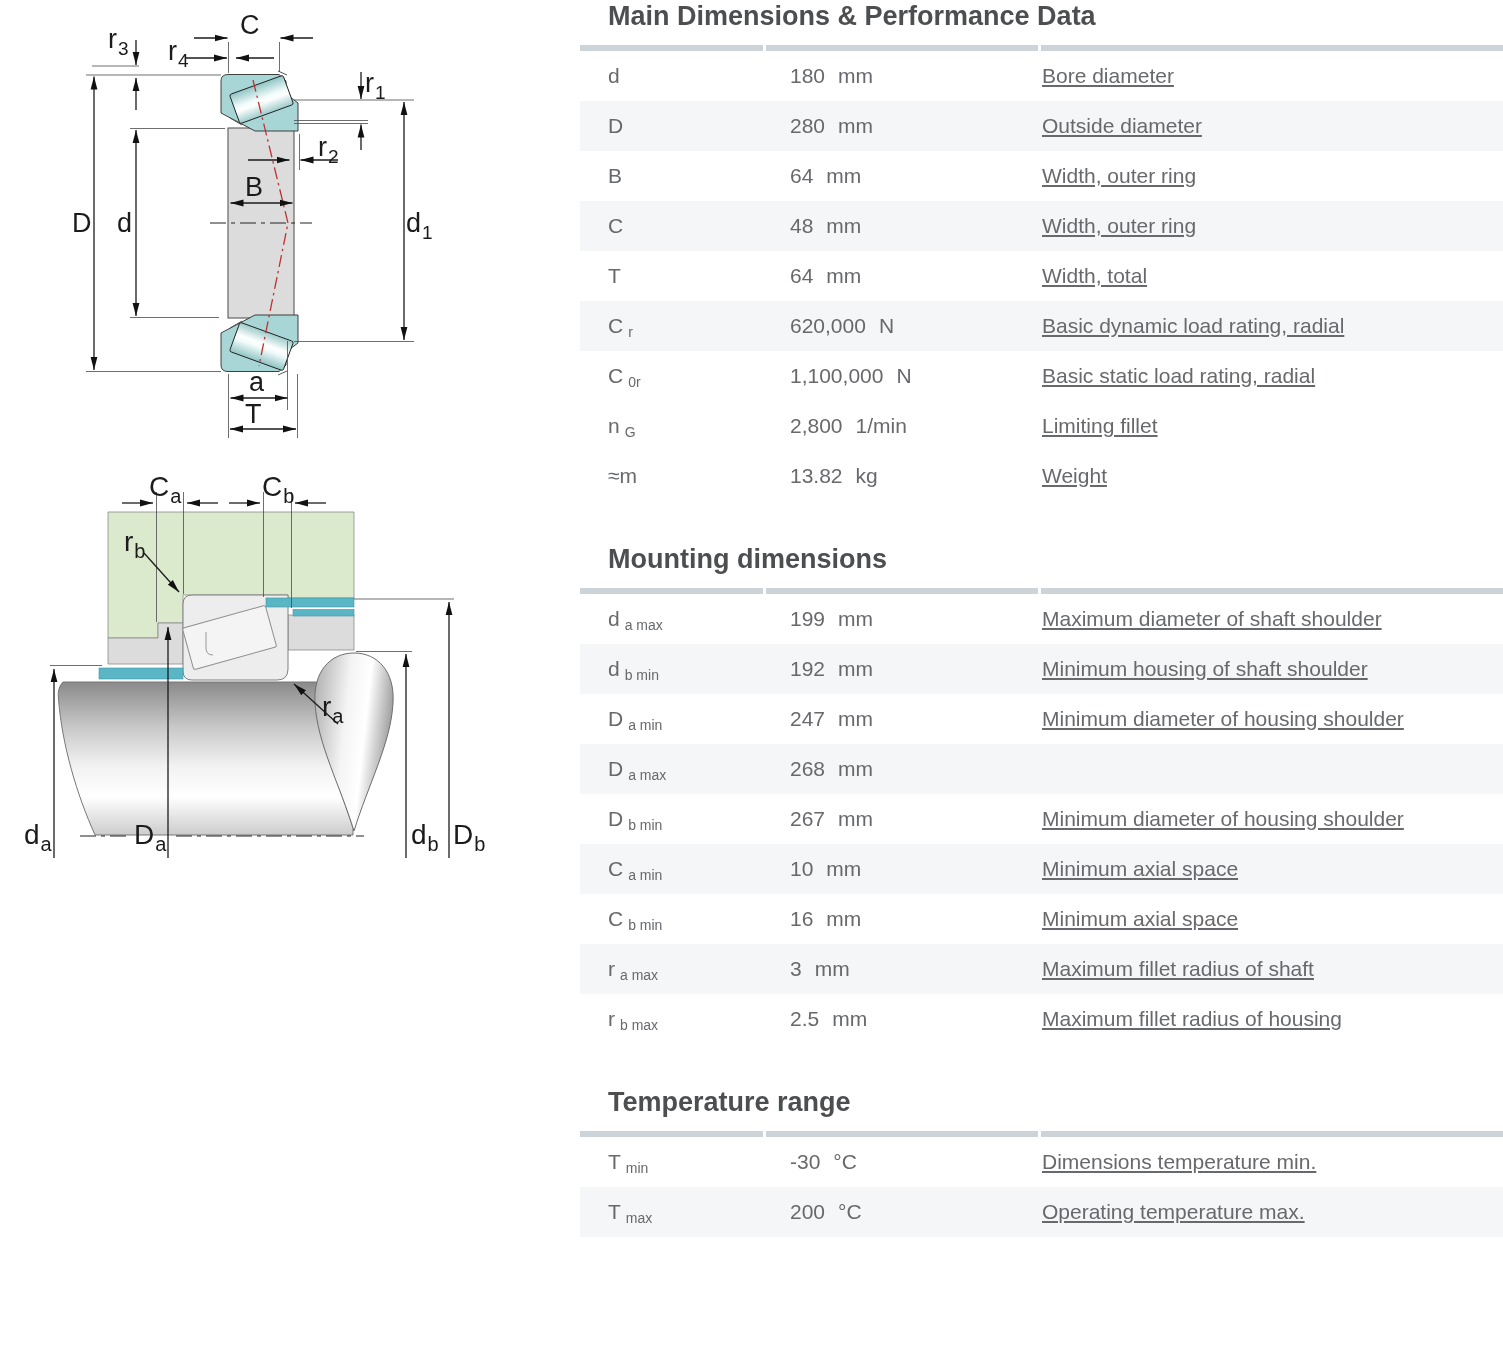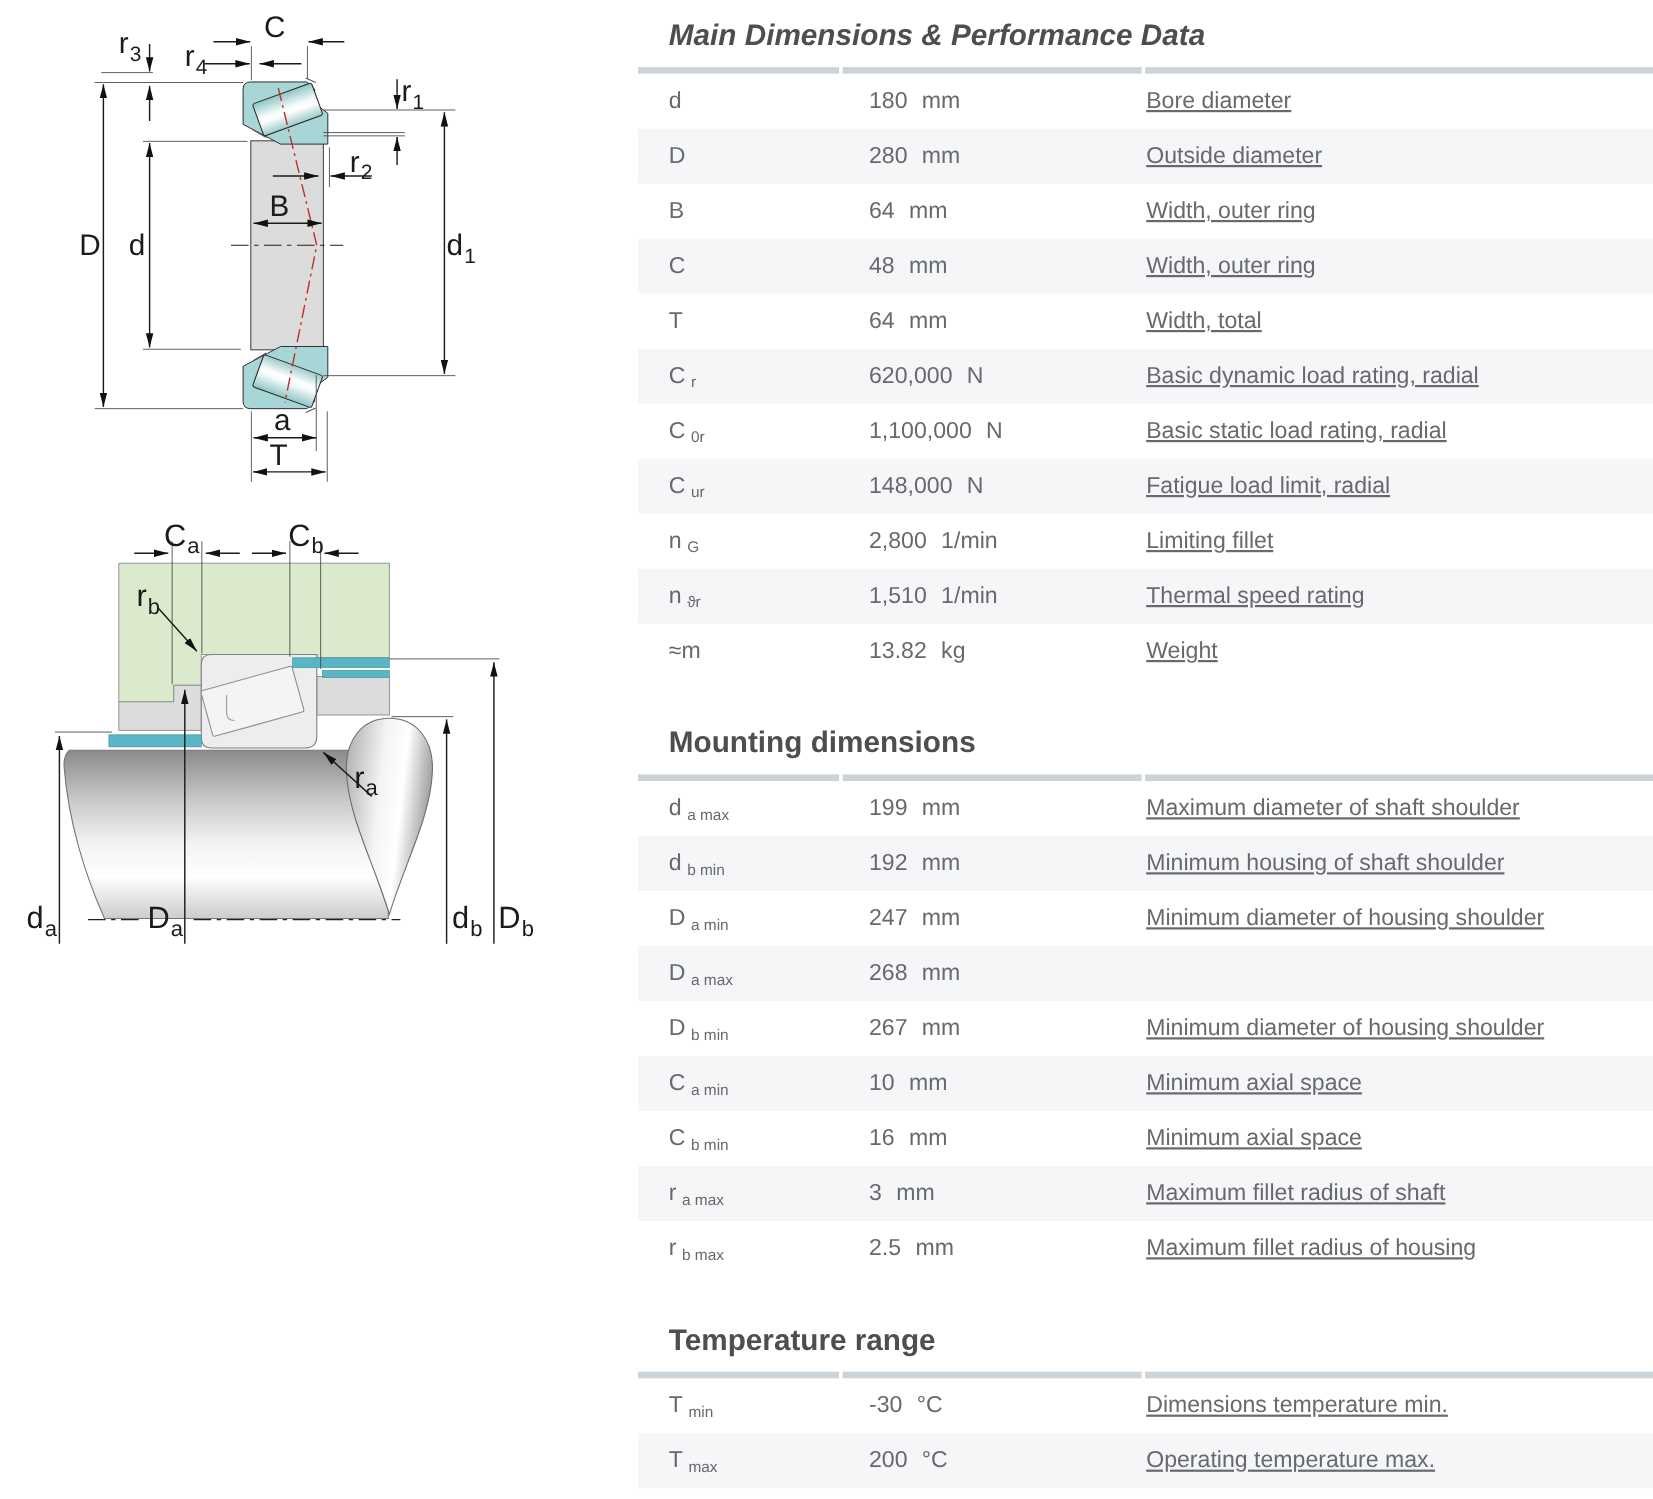--- a/index.html
+++ b/index.html
@@ -7,21 +7,21 @@
     width:1503px;height:1363px;position:relative;background:#ffffff;
     font-family:"Liberation Sans", sans-serif;overflow:hidden;
     -webkit-font-smoothing:antialiased;
   }
   .diagram-panel{position:absolute;left:16px;top:0;width:540px;height:900px;}
   .spec-panel{position:absolute;left:580px;top:0;width:923px;}
   .sec-title{
     font-size:27px;font-weight:bold;color:#4c4e50;margin:0 0 0 28px;
     line-height:32px;
   }
-  .sec-title.first{padding-top:16px;font-style:italic;}
+  .sec-title.first{}
   .sec-title.later{padding-top:42px;}
   .hbar{display:flex;margin-top:13px;height:6px;}
   .hbar .seg{background:#ccd4da;height:6px;}
   .hbar .s1{width:183px;}
   .hbar .gap{width:3px;background:#ffffff;}
   .hbar .s2{width:272px;}
   .hbar .s3{flex:1;}
   .trow{display:flex;align-items:center;height:50px;background:#ffffff;}
   .trow.alt{background:#f4f6f7;}
   .c1{width:183px;padding-left:28px;box-sizing:border-box;flex:none;}
@@ -233,35 +233,25 @@
     <div class="trow alt">
         <div class="c1"><span>C</span><span class="sub">r</span></div>
         <div class="c2"><span>620,000</span><span class="unit">N</span></div>
         <div class="c3">Basic dynamic load rating, radial</div>
       </div>
     <div class="trow">
         <div class="c1"><span>C</span><span class="sub">0r</span></div>
         <div class="c2"><span>1,100,000</span><span class="unit">N</span></div>
         <div class="c3">Basic static load rating, radial</div>
       </div>
-    <div class="trow alt">
-        <div class="c1"><span>C</span><span class="sub">ur</span></div>
-        <div class="c2"><span>148,000</span><span class="unit">N</span></div>
-        <div class="c3">Fatigue load limit, radial</div>
-      </div>
     <div class="trow">
         <div class="c1"><span>n</span><span class="sub">G</span></div>
         <div class="c2"><span>2,800</span><span class="unit">1/min</span></div>
         <div class="c3">Limiting fillet</div>
       </div>
-    <div class="trow alt">
-        <div class="c1"><span>n</span><span class="sub">ϑr</span></div>
-        <div class="c2"><span>1,510</span><span class="unit">1/min</span></div>
-        <div class="c3">Thermal speed rating</div>
-      </div>
     <div class="trow">
         <div class="c1"><span>≈m</span><span class="sub"></span></div>
         <div class="c2"><span>13.82</span><span class="unit">kg</span></div>
         <div class="c3">Weight</div>
       </div>
   </div>
 
   <h2 class="sec-title later">Mounting dimensions</h2>
   <div class="hbar">
       <span class="seg s1"></span>

